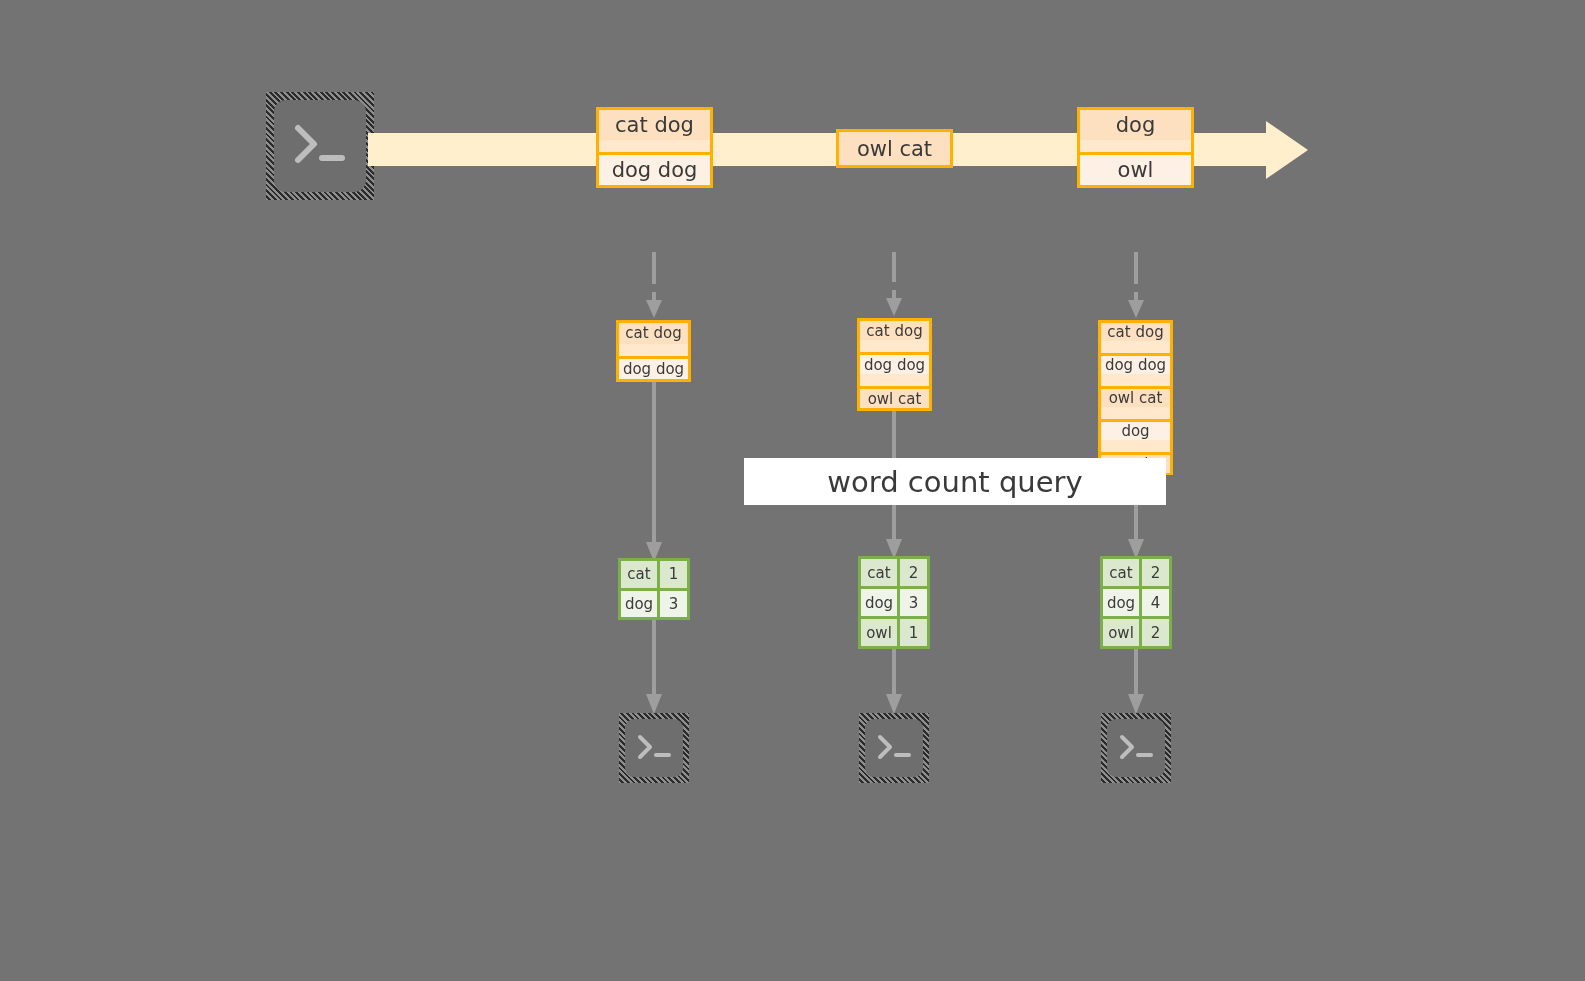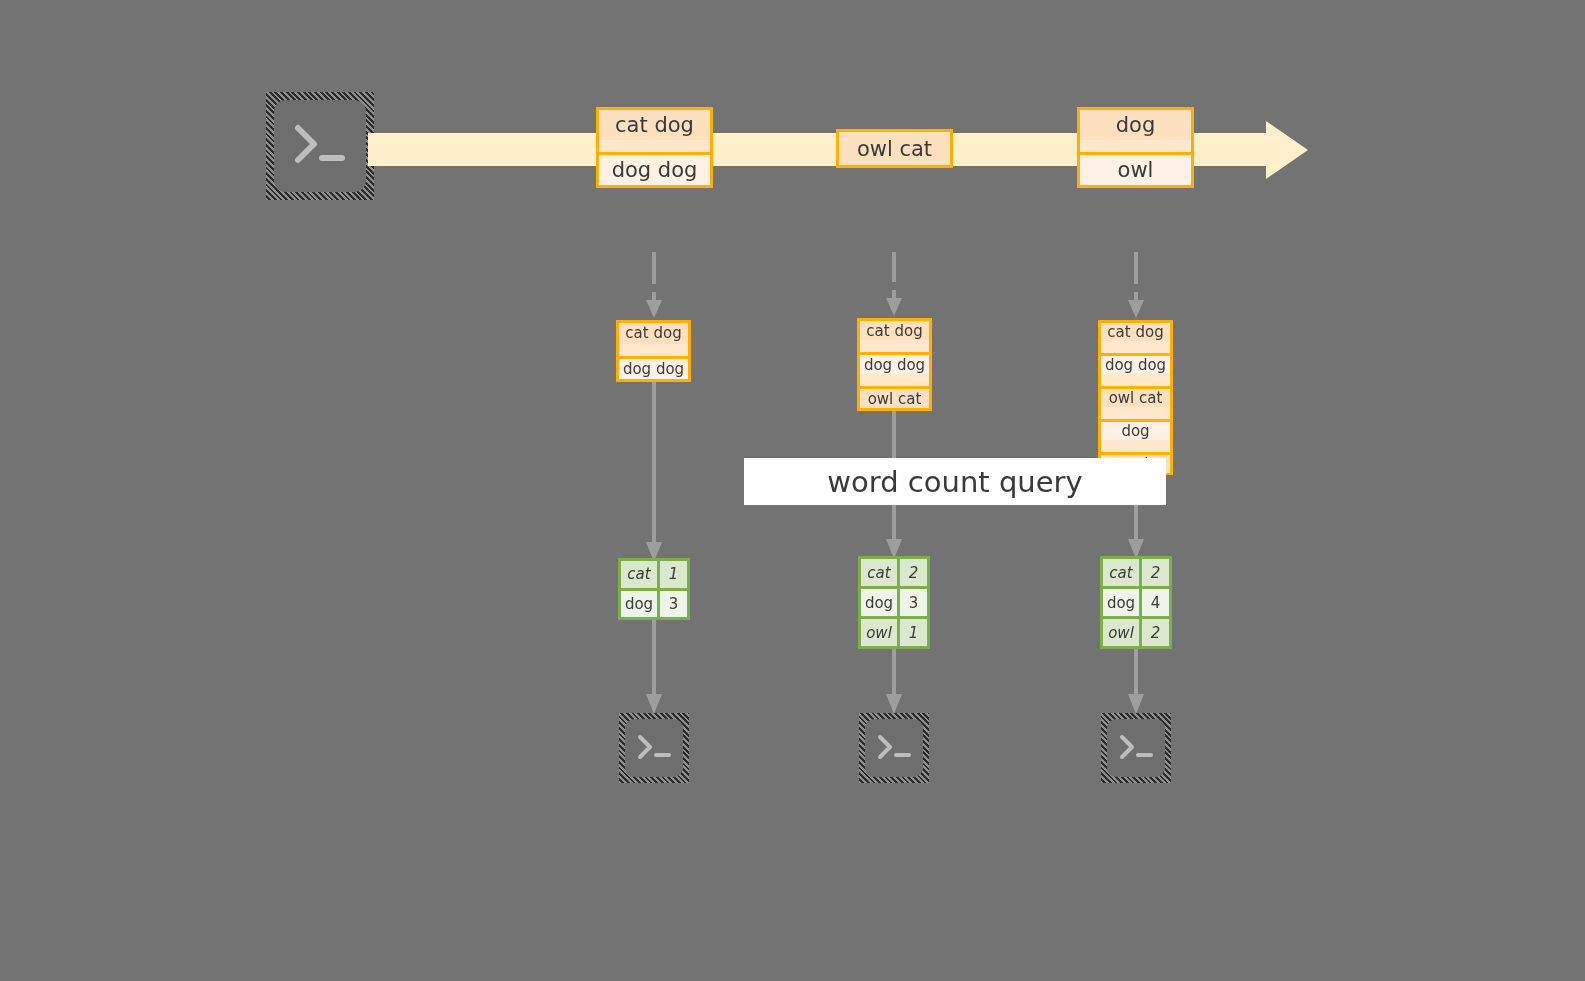--- a/index.html
+++ b/index.html
@@ -66,21 +66,21 @@
     justify-content: center;
     color: #3a3a3a;
     box-sizing: border-box;
     white-space: nowrap;
   }
   .res-cell.key { flex: 1 1 auto; }
   .res-cell.val {
     flex: 0 0 30px;
     border-left: 3px solid #7AAF4A;
   }
-  .res-row.dark  .res-cell { background: #DCE8CE; font-style: italic; }
+  .res-row.dark  .res-cell { background: #DCE8CE; }
   .res-row.light .res-cell { background: #EFF4E9; }
 
   
   .term {
     position: absolute;
     box-sizing: border-box;
   }
   .term .hatch {
     position: absolute;
     inset: 0;

